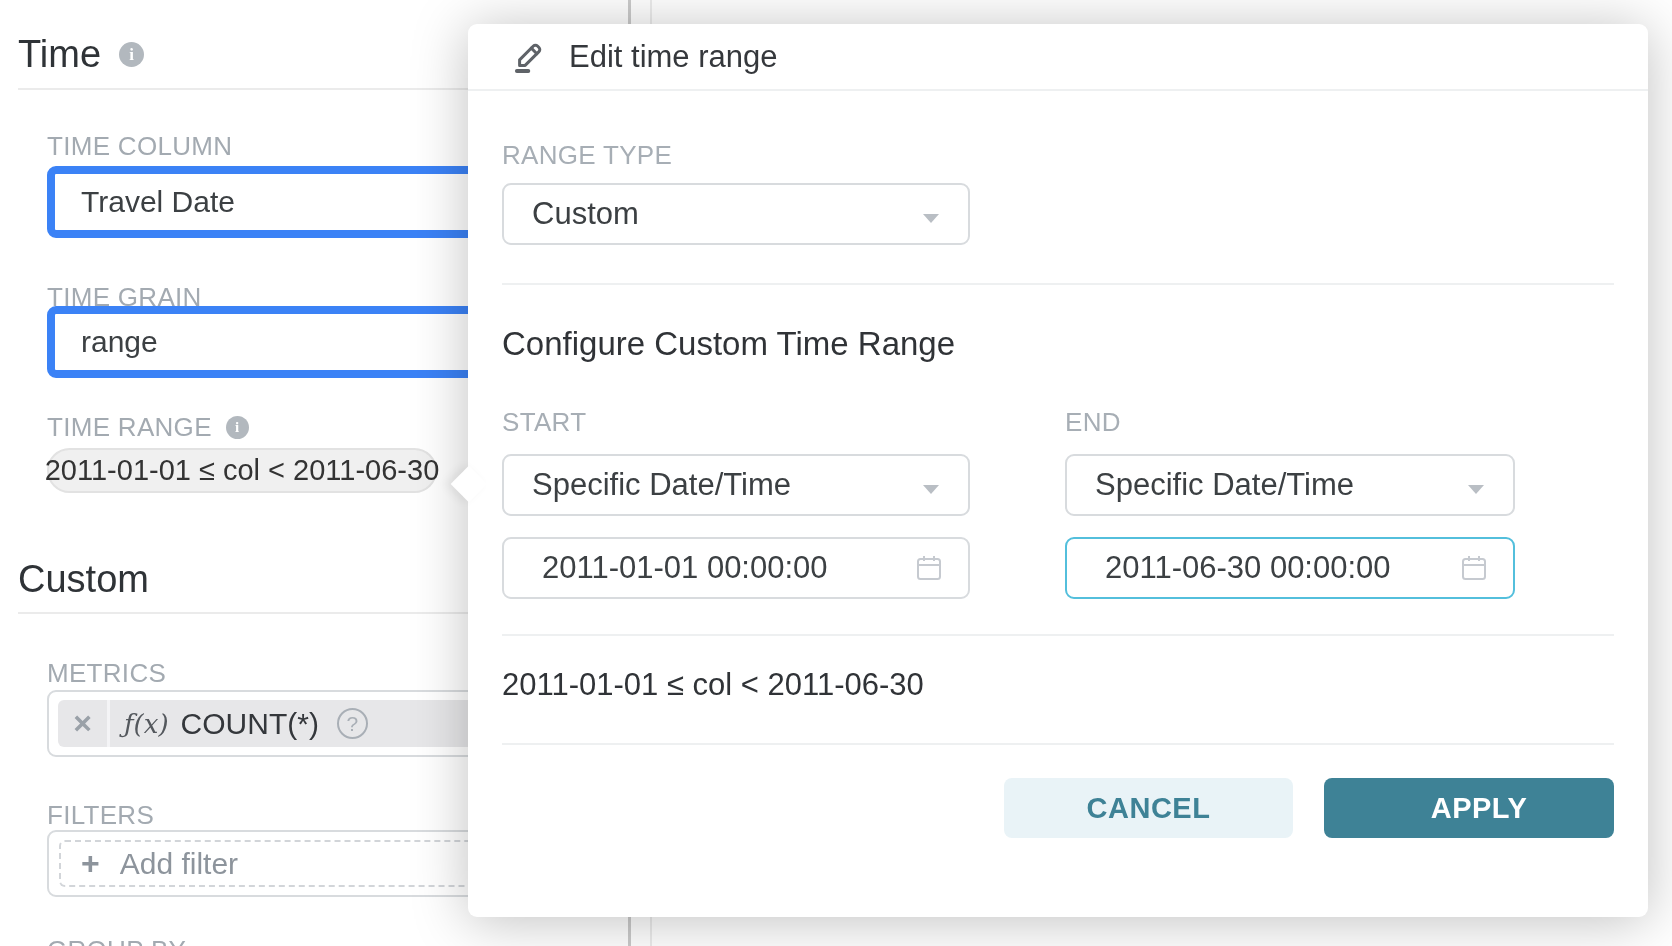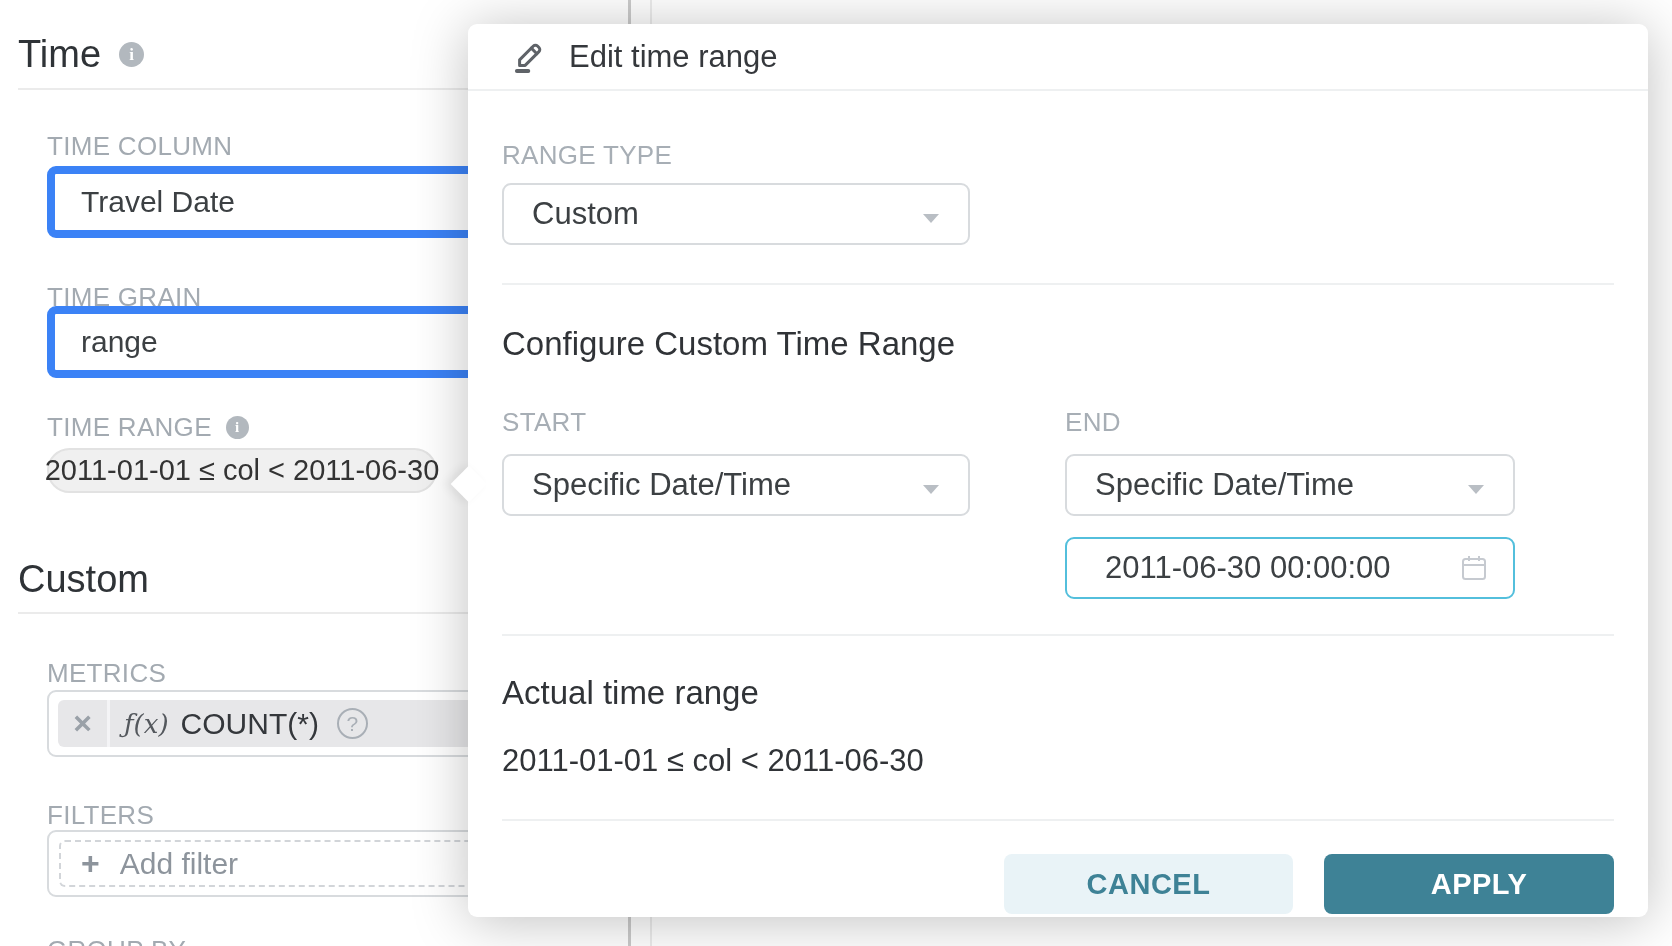--- a/index.html
+++ b/index.html
@@ -263,20 +263,31 @@
 
       <div class="cols">
         <div class="col-start">
           <div class="modal-label">START</div>
           <div class="select-box">
             <span class="grow">Specific Date/Time</span>
             <span class="caret">
               <svg width="18" height="11" viewBox="0 0 18 11">
                   <polygon points="1,1 17,1 9,10" fill="#b9bec4"></polygon>
                 </svg>
+            </span>
+          </div>
+          <div class="date-input">
+            <span class="grow">2011-01-01 00:00:00</span>
+            <span style="display:inline-flex;">
+              <svg width="30" height="30" viewBox="0 0 30 30" fill="none" stroke="#c6cad0" stroke-width="2">
+                <rect x="4" y="6" width="22" height="20" rx="2.5"></rect>
+                <line x1="4" y1="12" x2="26" y2="12"></line>
+                <line x1="10" y1="3" x2="10" y2="8"></line>
+                <line x1="20" y1="3" x2="20" y2="8"></line>
+              </svg>
             </span>
           </div>
         </div>
 
         <div class="col-end">
           <div class="modal-label">END</div>
           <div class="select-box">
             <span class="grow">Specific Date/Time</span>
             <span class="caret">
               <svg width="18" height="11" viewBox="0 0 18 11">
@@ -293,21 +304,20 @@
                 <line x1="10" y1="3" x2="10" y2="8"></line>
                 <line x1="20" y1="3" x2="20" y2="8"></line>
               </svg>
             </span>
           </div>
         </div>
       </div>
 
       <div class="body-divider d2"></div>
 
-      <div class="section-heading actual">Actual time range</div>
       <div class="actual-value">2011-01-01 ≤ col &lt; 2011-06-30</div>
 
       <div class="body-divider d3"></div>
 
       <div class="footer">
         <button class="btn btn-cancel">CANCEL</button>
         <button class="btn btn-apply">APPLY</button>
       </div>
 
     </div>

